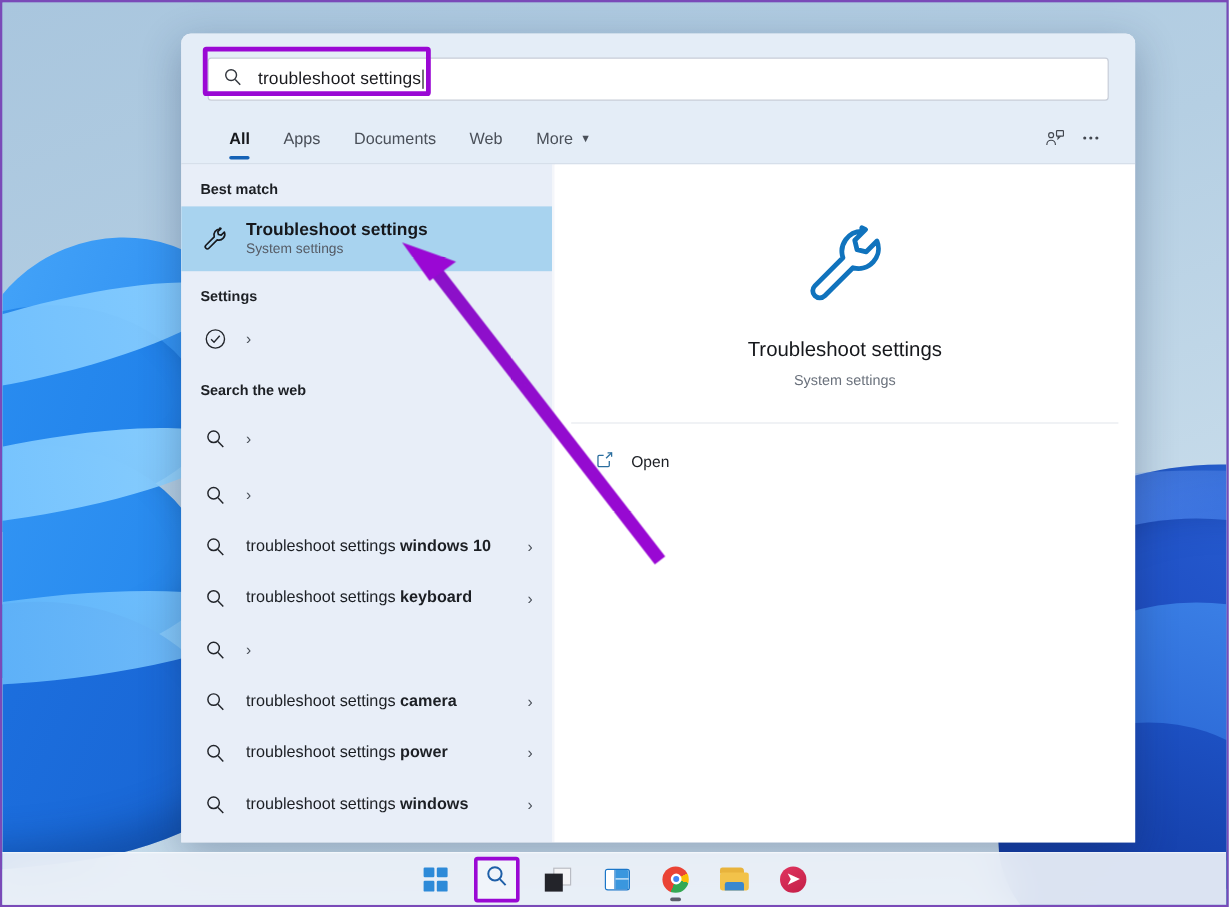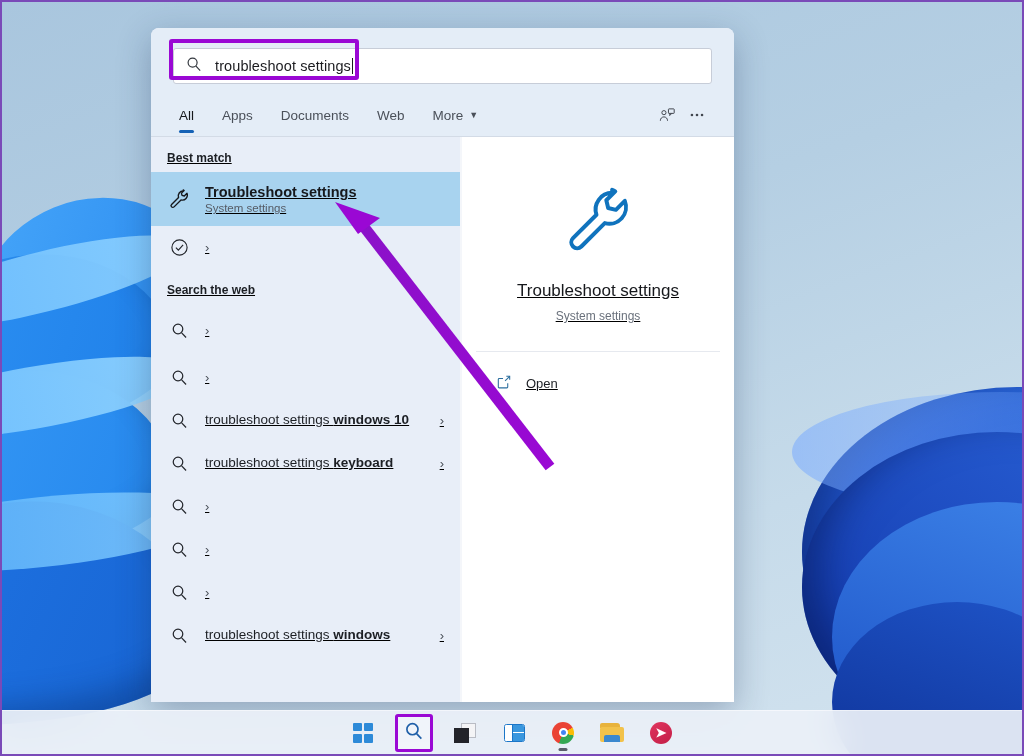--- a/index.html
+++ b/index.html
@@ -130,21 +130,21 @@
                   background:#3a88cf; border-radius:2px 2px 0 0; }
 
   
   .redapp { width:22px; height:22px; border-radius:50%;
             background:linear-gradient(145deg,#e0355f,#c31f47);
             display:flex; align-items:center; justify-content:center;
             color:#fff; font-size:13px; font-weight:bold; }
 
   
   #flyout {
-    position:absolute; left:149px; top:26px; width:583px; height:674px;
+    position:absolute; left:149px; top:26px; width:795px; height:674px;
     background:#eef1f8;
     border-radius:8px 8px 0 0;
     box-shadow: 0 10px 34px rgba(20,40,80,.30);
     overflow:hidden;
     display:flex; flex-direction:column;
   }
 
   
   #fly-head { background:#e4edf7; padding:0; }
   #searchbar-wrap { padding:20px 22px 0 22px; position:relative; }
@@ -163,31 +163,31 @@
     border:4px solid #9a08d4; border-radius:3px; pointer-events:none;
   }
 
   
   #tabs-row { display:flex; align-items:center; padding:0 22px;
               height:42px; margin-top:10px; }
   #tabs { display:flex; align-items:flex-end; gap:0; height:100%; }
   .tab { position:relative; height:100%; display:flex; align-items:center;
          padding:0 14px; font-size:13.5px; color:#4a5059; }
   .tab:first-child { padding-left:6px; }
-  .tab.active { color:#16181c; font-weight:normal; }
+  .tab.active { color:#16181c; font-weight:bold;margin-left:12px; }
   .tab.active::after { content:""; position:absolute; left:6px; right:14px; bottom:3px;
                        height:3px; background:#1562b6; border-radius:2px; }
   .tab .caret { margin-left:6px; font-size:9px; color:#4a5059; }
   #head-spacer { flex:1; }
   .head-icon { width:30px; height:30px; display:flex; align-items:center;
                justify-content:center; color:#42474f; }
   #head-sep { height:1px; background:#d3dbe6; }
 
   
-  #fly-body { flex:1; display:flex; min-height:0;text-decoration:underline; }
+  #fly-body { flex:1; display:flex; min-height:0; }
 
   #col-left { width:309px; background:#e8eef8; padding:0;
               display:flex; flex-direction:column; }
   #col-sep { width:2px; background:#f4f6fa; }
   #col-right { flex:1; background:#ffffff; padding:0; }
 
   .grp-head { font-size:12px; font-weight:bold; color:#1c1f24;
               padding:14px 0 7px 16px; }
   .row { display:flex; align-items:center; height:43px; padding:0 10px 0 16px;
          gap:14px; }
@@ -306,20 +306,21 @@
             <svg width="22" height="22" viewBox="0 0 24 24" fill="none" stroke="#16181c" stroke-width="1.5" stroke-linecap="round" stroke-linejoin="round">
               <path d="M16.6 3.2a5.4 5.4 0 0 0-5.1 7.1L3.9 17.9a1.9 1.9 0 0 0 2.7 2.7l7.6-7.6a5.4 5.4 0 0 0 6.5-7.2l-2.9 2.9-2.5-.6-.6-2.5 2.9-2.9a5.4 5.4 0 0 0-1-.5z"></path>
             </svg>
           </span>
           <span class="rtext">
             <div class="best-title">Troubleshoot settings</div>
             <div class="rsub">System settings</div>
           </span>
         </div>
 
+        <div class="grp-head">Settings</div>
 
         <div class="row">
           <span class="ricon">
             <svg width="19" height="19" viewBox="0 0 20 20" fill="none" stroke="#22252b" stroke-width="1.2">
               <circle cx="10" cy="10" r="8"></circle>
               <path d="M6.2 10.2l2.6 2.6 5-5.6"></path>
             </svg>
           </span>
           <span class="chev">›</span>
         </div>
@@ -382,29 +383,35 @@
           <span class="chev">›</span>
         </div>
 
         <div class="row">
           <span class="ricon">
             <svg width="17" height="17" viewBox="0 0 16 16" fill="none" stroke="#22252b" stroke-width="1.15">
               <circle cx="6.6" cy="6.6" r="4.5"></circle>
                 <line x1="10" y1="10.2" x2="14.2" y2="14.6"></line>
             </svg>
           </span>
-          <span class="chev">›</span>
-        </div>
-
-        <div class="row">
-          <span class="ricon">
-            <svg width="17" height="17" viewBox="0 0 16 16" fill="none" stroke="#22252b" stroke-width="1.15">
-              <circle cx="6.6" cy="6.6" r="4.5"></circle>
-                <line x1="10" y1="10.2" x2="14.2" y2="14.6"></line>
-            </svg>
+          <span class="rtext">
+            <div class="rtitle"><span>troubleshoot settings </span><b>camera</b></div>
+          </span>
+          <span class="chev">›</span>
+        </div>
+
+        <div class="row">
+          <span class="ricon">
+            <svg width="17" height="17" viewBox="0 0 16 16" fill="none" stroke="#22252b" stroke-width="1.15">
+              <circle cx="6.6" cy="6.6" r="4.5"></circle>
+                <line x1="10" y1="10.2" x2="14.2" y2="14.6"></line>
+            </svg>
+          </span>
+          <span class="rtext">
+            <div class="rtitle"><span>troubleshoot settings </span><b>power</b></div>
           </span>
           <span class="chev">›</span>
         </div>
 
         <div class="row">
           <span class="ricon">
             <svg width="17" height="17" viewBox="0 0 16 16" fill="none" stroke="#22252b" stroke-width="1.15">
               <circle cx="6.6" cy="6.6" r="4.5"></circle>
                 <line x1="10" y1="10.2" x2="14.2" y2="14.6"></line>
             </svg>

